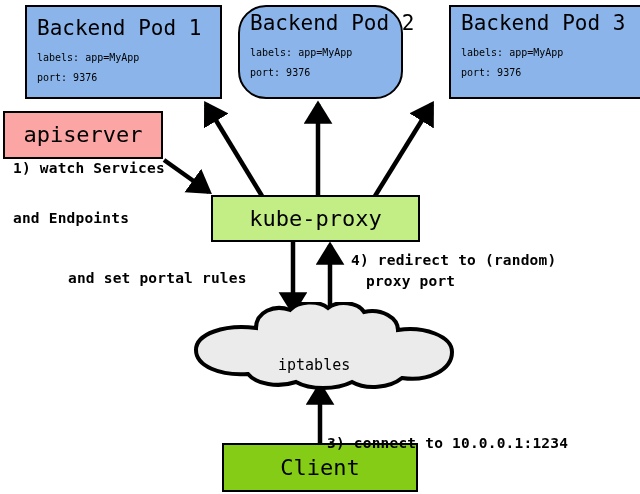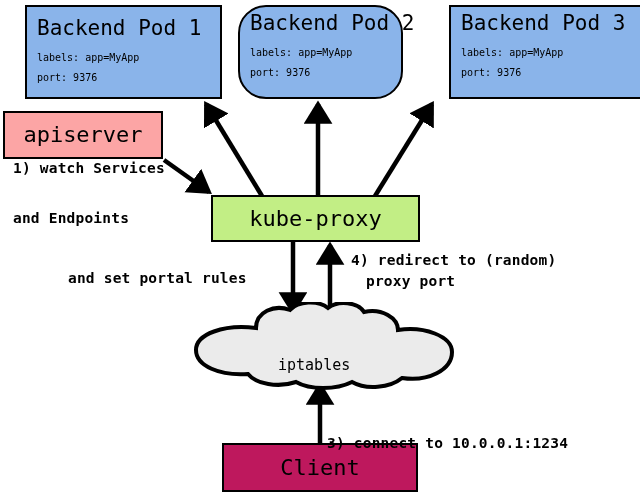--- a/index.html
+++ b/index.html
@@ -68,21 +68,21 @@
   .kubeproxy {
     background: #c2ee85;
   }
   .kubeproxy-label {
     font-size: 22px;
     line-height: 24px;
     white-space: nowrap;
   }
 
   .client {
-    background: #be185d;
+    background: #84cc16;
   }
   .client-label {
     font-size: 22px;
     line-height: 24px;
     white-space: nowrap;
   }
 
   
   .cloud-wrap {
     position: absolute;

